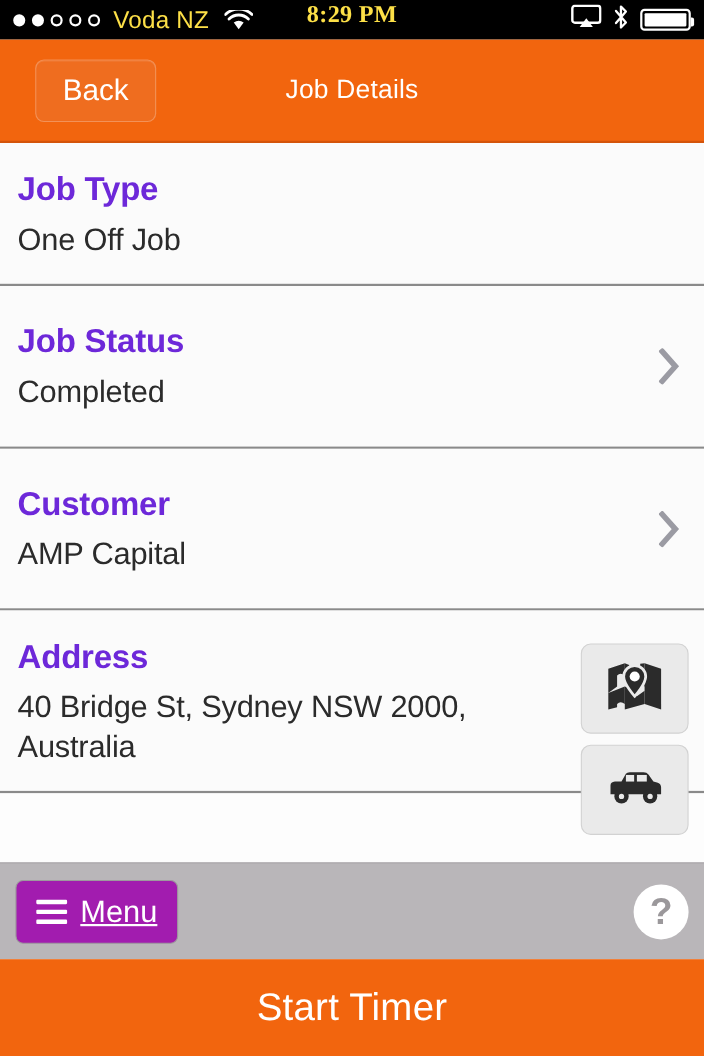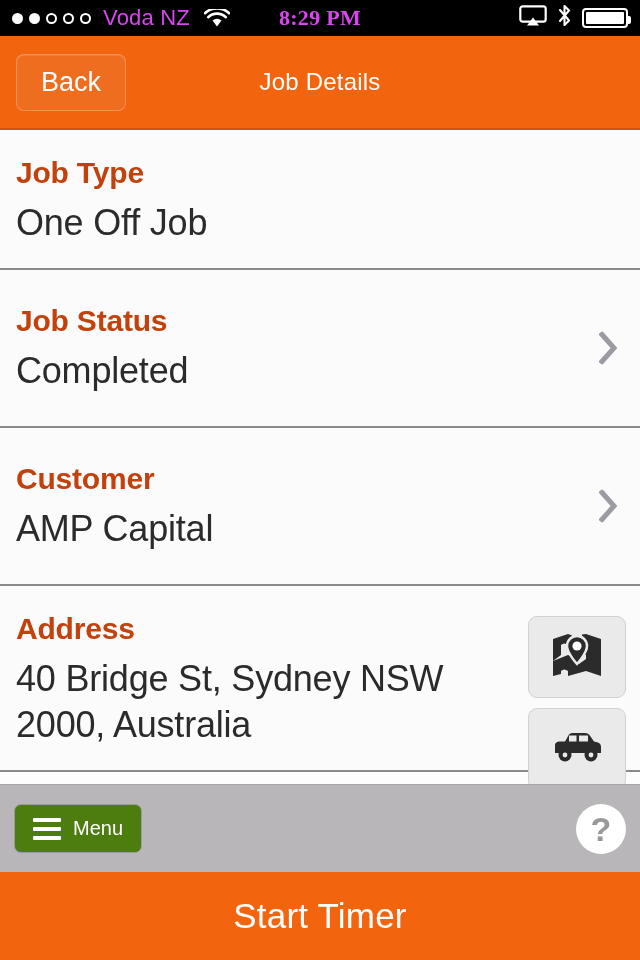--- a/index.html
+++ b/index.html
@@ -6,22 +6,22 @@
   html, body {
     width:640px; height:960px;
     background:#ffffff;
     font-family:"Liberation Sans", sans-serif;
     overflow:hidden;
   }
   .phone { position:relative; width:640px; height:960px; background:#fdfdfd; }
 
   
   .statusbar {
-    height:36px; background:#000; color:#d946ef;
-    display:flex; align-items:center;
+    height:36px; background:#000; color:#fde047;
+    display:flex; 
     padding:0 12px; font-size:21px; position:relative;
   }
   .sb-left { display:flex; align-items:center; gap:8px; }
   .dots { display:flex; align-items:center; gap:6px; margin-right:4px; }
   .dot { width:11px; height:11px; border-radius:50%; border:2px solid #fff; }
   .dot.filled { background:#fff; }
   .carrier { font-size:22px; letter-spacing:0.2px; }
   .wifi { width:26px; height:19px; position:relative; margin-left:6px; }
   .sb-center {
     position:absolute; left:0; right:0; text-align:center;
@@ -43,21 +43,21 @@
   }
   .battery .fill {
     position:absolute; left:2px; top:2px; bottom:2px;
     width:calc(100% - 4px); background:#fff; border-radius:1px;
   }
 
   
   .navbar {
     height:94px; background:#f2650e;
     display:flex; align-items:center; justify-content:space-between;
-    padding:0 16px; position:relative;
+    padding:0 32px; position:relative;
     border-bottom:2px solid #d4540a;
   }
   .nav-btn {
     background:#ef6d1f; border:1px solid #e0seventy; border:1px solid rgba(255,255,255,0.25);
     border-radius:8px; color:#fff; font-size:27px;
     padding:12px 20px; min-width:110px; text-align:center;
     box-shadow:inset 0 1px 0 rgba(255,255,255,0.12);
   }
   .nav-title {
     position:absolute; left:0; right:0; text-align:center;
@@ -65,25 +65,25 @@
   }
 
   
   .content { background:#fbfbfb; }
   .row {
     position:relative; padding:26px 16px 22px 16px;
     border-bottom:2px solid #8a8a8a; background:#fbfbfb;
   }
   .row.tall { padding-top:34px; padding-bottom:32px; }
   .row-label {
-    font-size:30px; font-weight:bold; color:#c2410c;
+    font-size:30px; font-weight:bold; color:#6d28d9;
     letter-spacing:-0.2px; margin-bottom:10px;
   }
   .row-value {
-    font-size:36px; color:#2b2b2b; line-height:1.28;
+    font-size:28px; color:#2b2b2b; line-height:1.28;
     letter-spacing:-0.2px;
   }
   .chevron {
     position:absolute; right:22px; top:50%;
     transform:translateY(-50%);
     width:19px; height:33px;
   }
   .chevron svg { display:block; }
 
   .row-address { padding-right:104px; }
@@ -99,24 +99,25 @@
 
   
   .toolbar {
     position:absolute; left:0; right:0; top:784px;
     height:88px; background:#b9b6b9;
     display:flex; align-items:center; justify-content:space-between;
     padding:0 14px;
     border-top:1px solid #a9a6a9;
   }
   .tb-btn {
-    background:#4d7c0f; border:1px solid #9d9a9d; border-radius:7px;
-    color:#fff; font-size:20px;
+    background:#a21caf; border:1px solid #9d9a9d; border-radius:7px;
+    color:#fff; font-size:28px;
     display:flex; align-items:center; gap:12px;
     padding:12px 18px;
+    text-decoration:underline;
   }
   .help-btn {
     width:50px; height:50px; border-radius:50%;
     background:#fff; color:#9b989b;
     font-size:34px; font-weight:bold;
     display:flex; align-items:center; justify-content:center;
     line-height:1;
   }
   .hamburger { display:inline-flex; flex-direction:column; gap:5px; }
   .hamburger span { display:block; width:28px; height:4px; background:#fff; border-radius:1px; }

